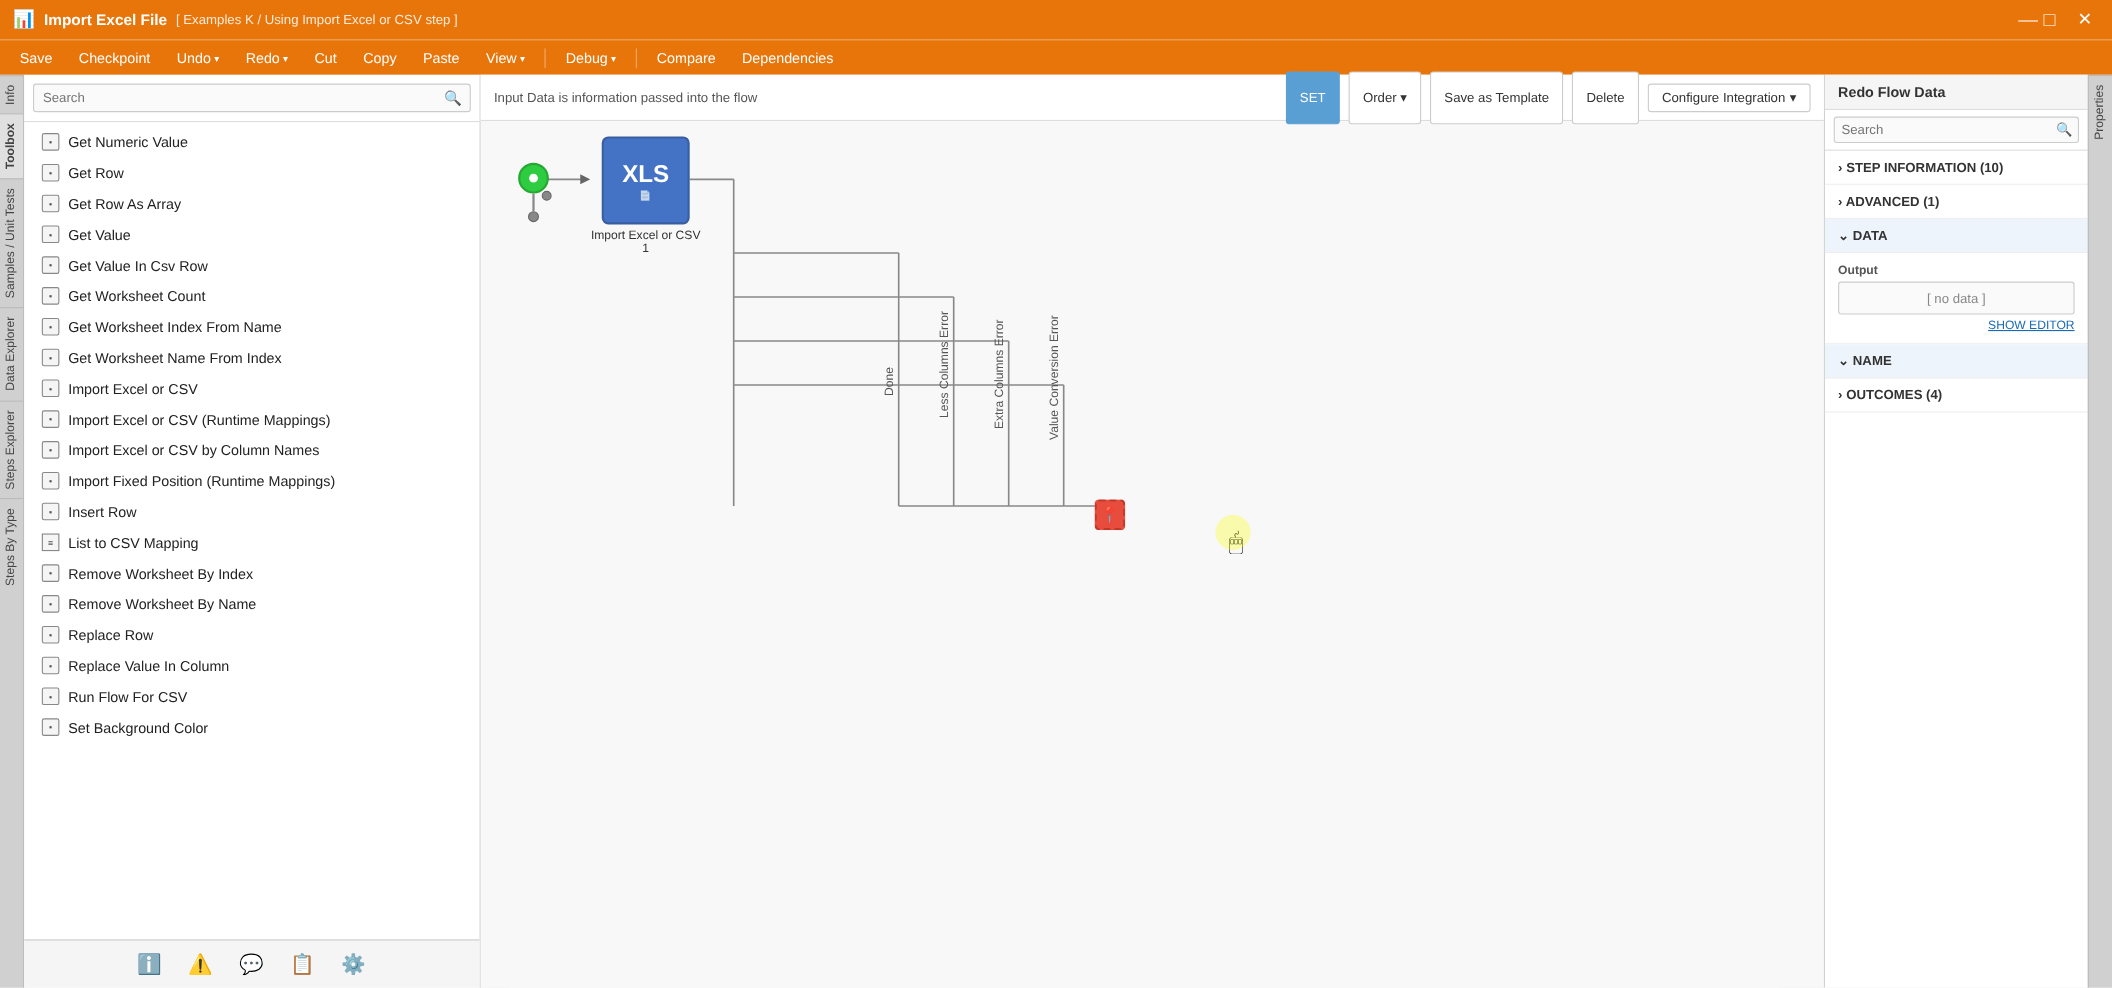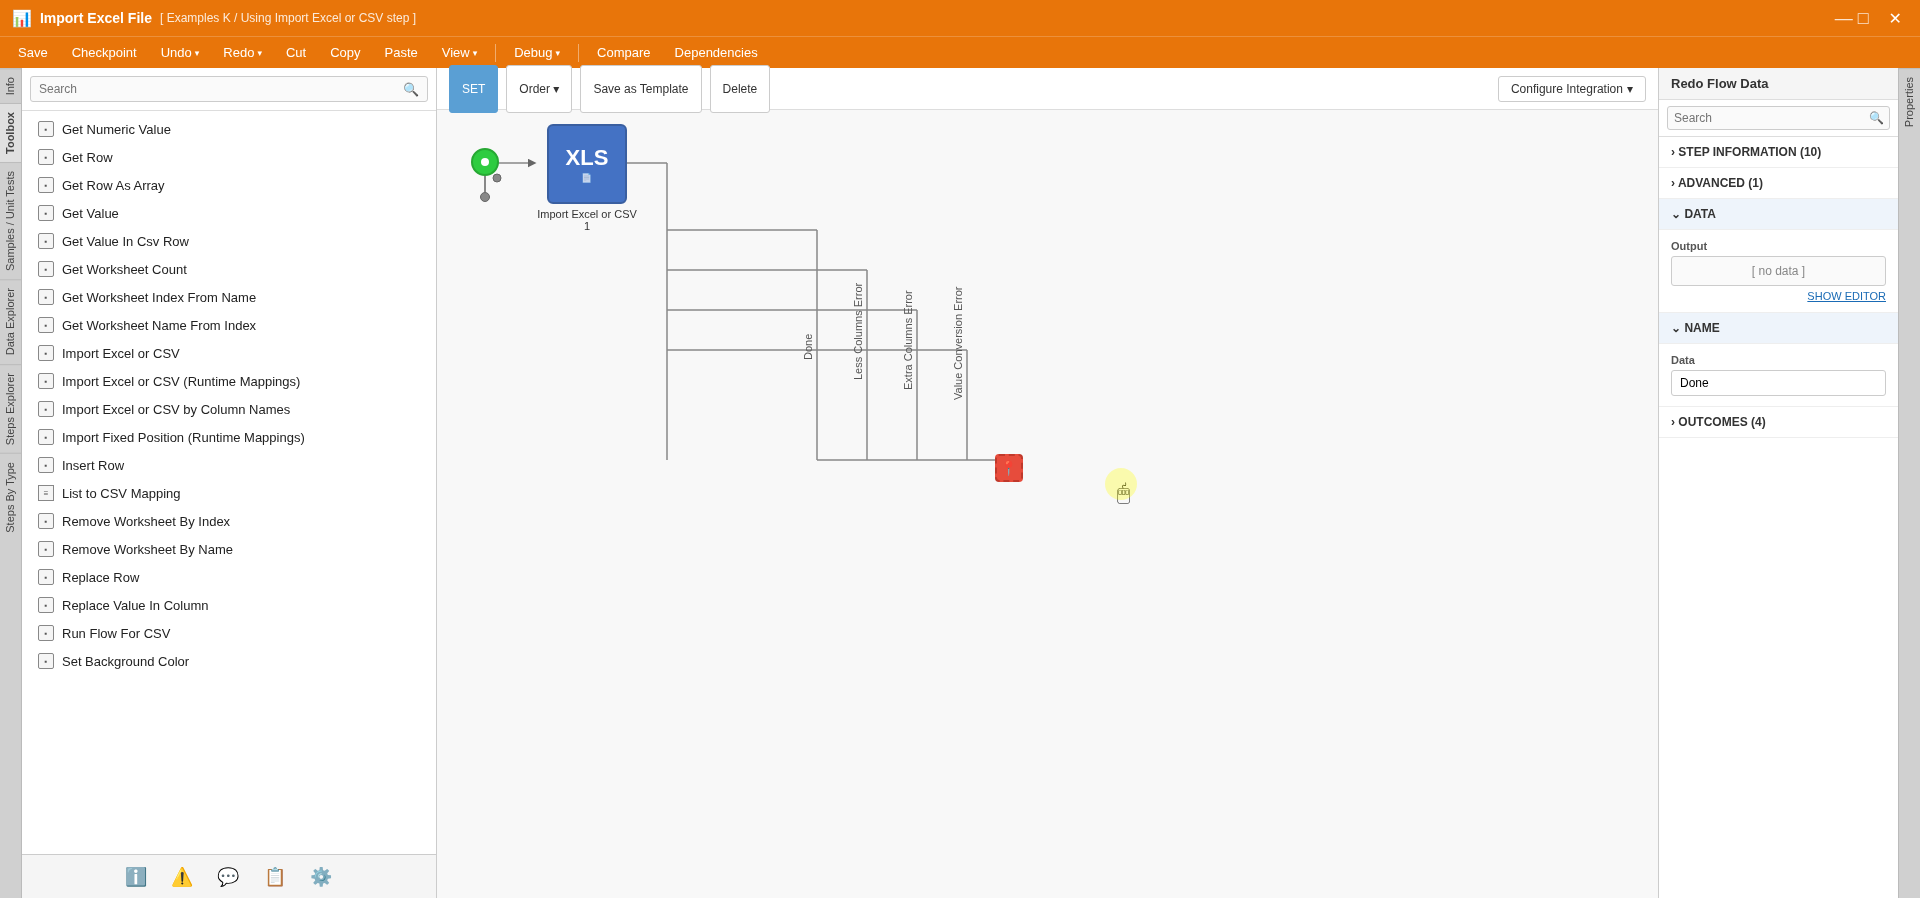--- a/index.html
+++ b/index.html
@@ -306,20 +306,21 @@
       <span class="bottom-btn">⚠️</span>
       <span class="bottom-btn">💬</span>
       <span class="bottom-btn">📋</span>
       <span class="bottom-btn">⚙️</span>
     </div>
   </div>
 
   <div id="canvas-area">
 
     <div id="canvas-toolbar">
+      <span class="info-text">Input Data is information passed into the flow</span>
       <button class="canvas-btn set-btn">SET</button>
       <button class="canvas-btn">Order ▾</button>
       <button class="canvas-btn">Save as Template</button>
       <button class="canvas-btn">Delete</button>
       <button class="configure-btn">
         <span>Configure Integration</span>
         <span>▾</span>
       </button>
     </div>
 
@@ -420,24 +421,20 @@
       <div class="data-label">Output</div>
       <div class="data-output">[ no data ]</div>
       <div class="show-editor">
         <span class="show-editor-btn">SHOW EDITOR</span>
       </div>
     </div>
 
     <div class="section-header" style="background:#eef4fb;">
       <span>⌄ NAME</span>
     </div>
-    <div class="name-section">
-      <div class="name-label">Data</div>
-      <input class="name-input" type="text" value="Done" style="">
-    </div>
 
     <div class="section-header">
       <span>› OUTCOMES (4)</span>
     </div>
 
   </div>
 
   <div id="right-side-tabs">
     <div class="v-tab">Properties</div>
   </div>

